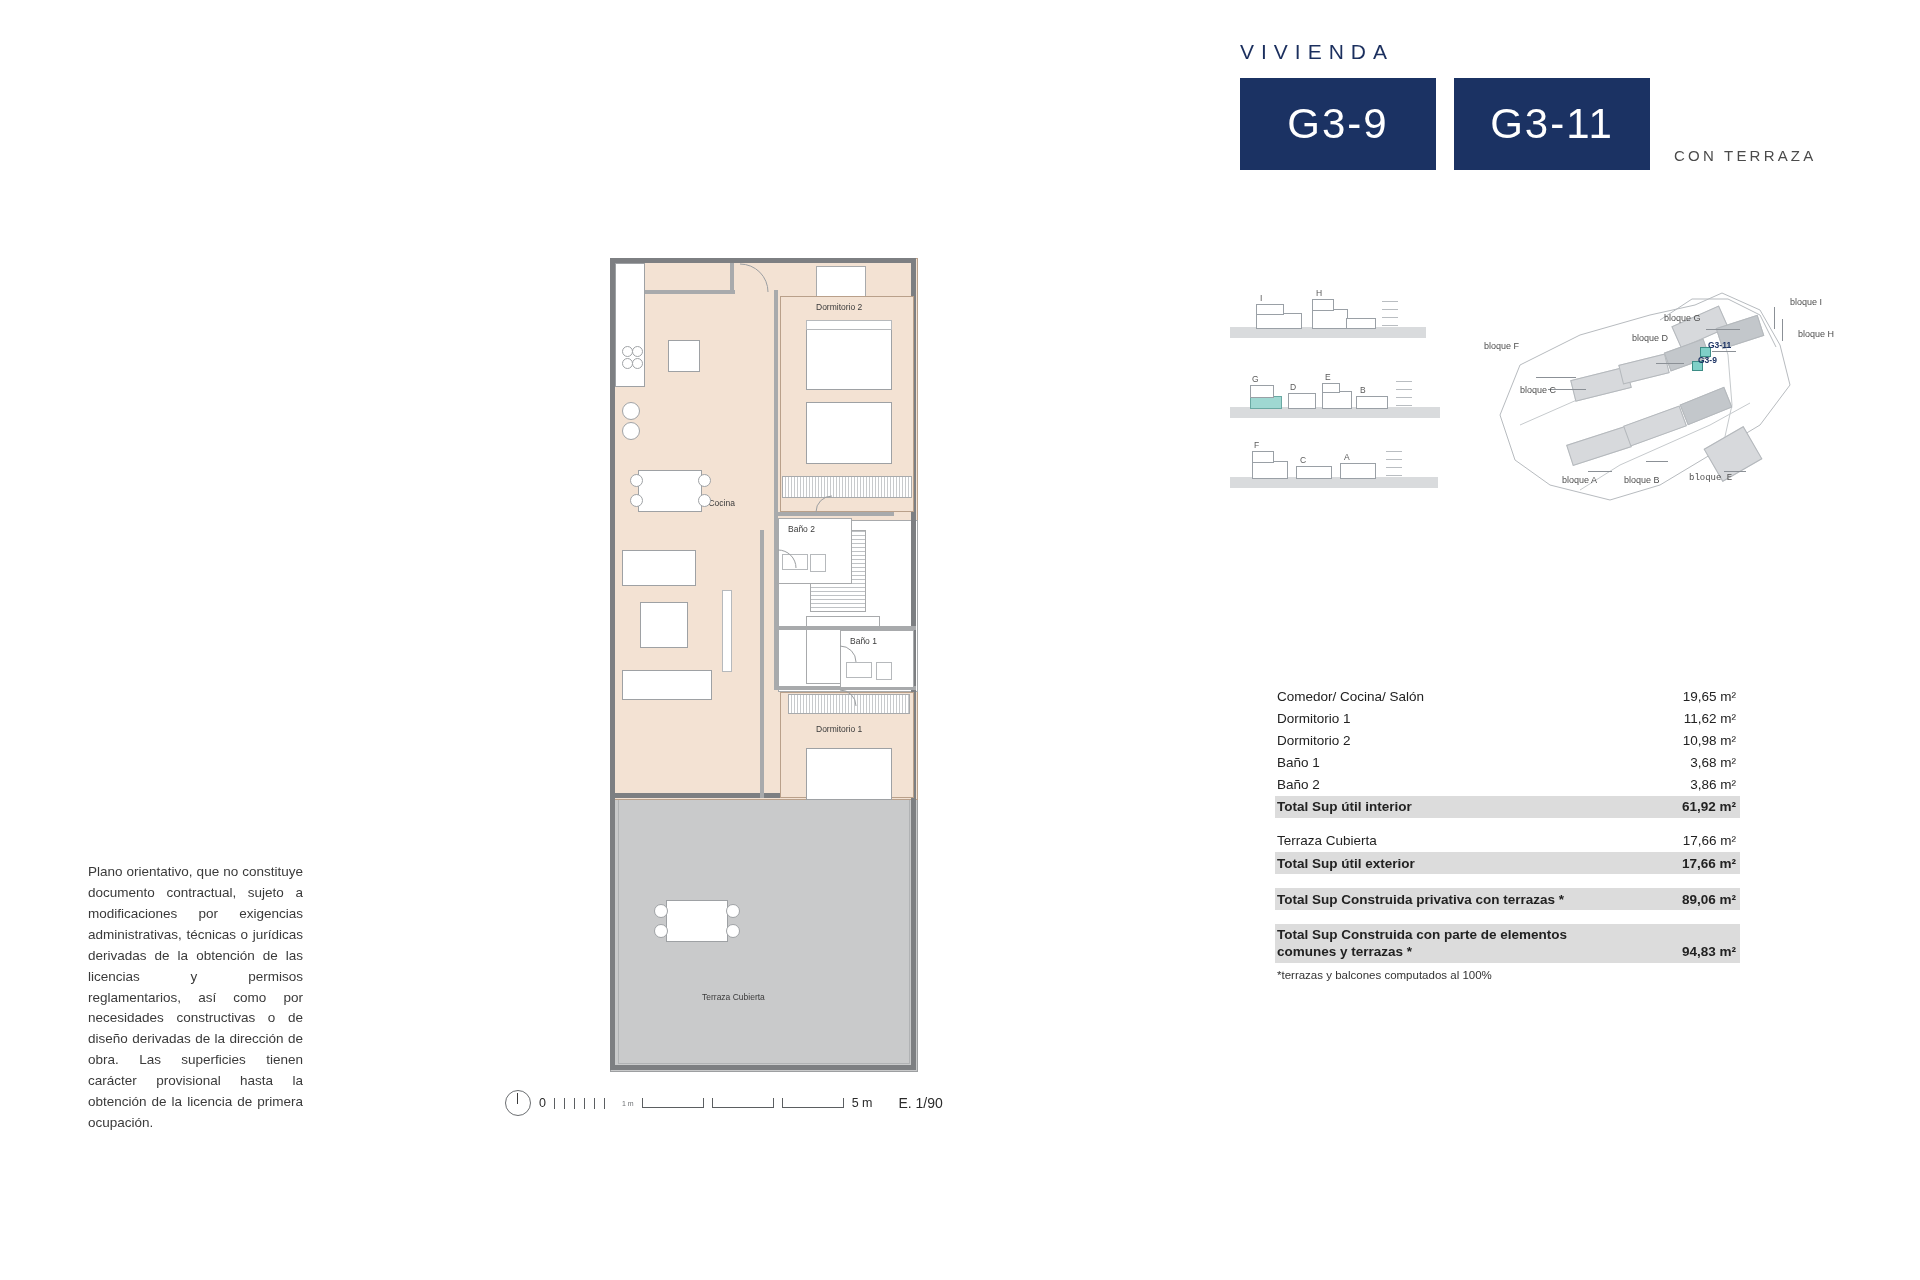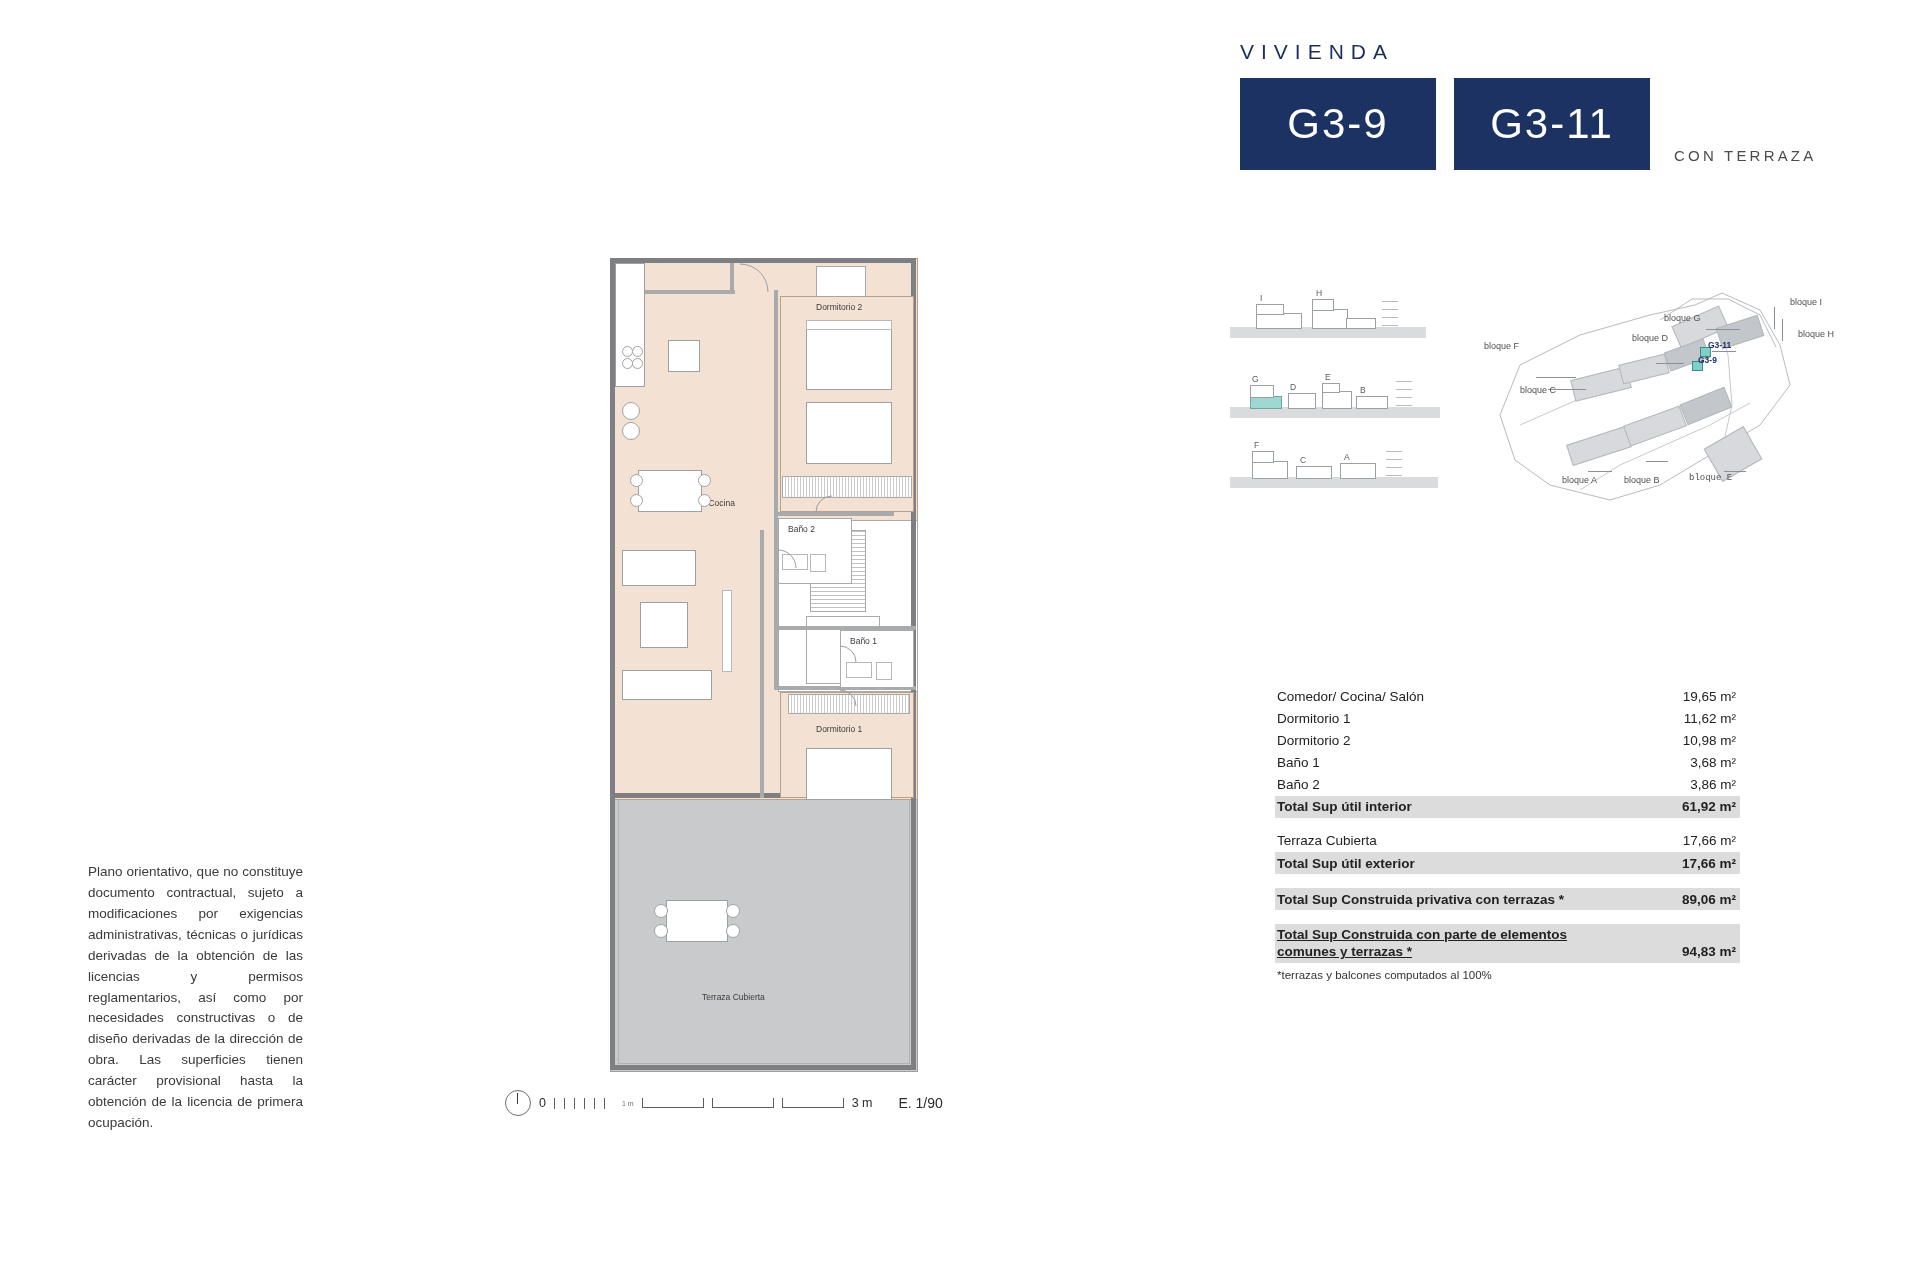--- a/index.html
+++ b/index.html
@@ -154,21 +154,20 @@
     background: #dcdcdc;
     font-weight: bold;
   }
   .area-row.shaded {
     background: #dcdcdc;
     font-weight: bold;
   }
   .area-row.two-line .lbl {
     max-width: 330px;
     line-height: 1.3;
-    text-decoration: underline;
   }
   .gap-sm { height: 12px; }
   .gap-md { height: 14px; }
   #area-note {
     font-size: 11.5px;
     color: #333;
     margin-top: 6px;
     padding-left: 2px;
   }
 
@@ -556,15 +555,15 @@
       <i></i>
       <i></i>
       <i></i>
       <i></i>
       <i></i>
     </span>
   <span class="tiny">1 m</span>
   <span class="sb-seg" style="width:60px;"></span>
   <span class="sb-seg" style="width:60px;"></span>
   <span class="sb-seg" style="width:60px;"></span>
-  <span class="sb-num">3 m</span>
+  <span class="sb-num">5 m</span>
   <span id="scale-ratio">E. 1/90</span>
 </div>
 
 </body></html>

